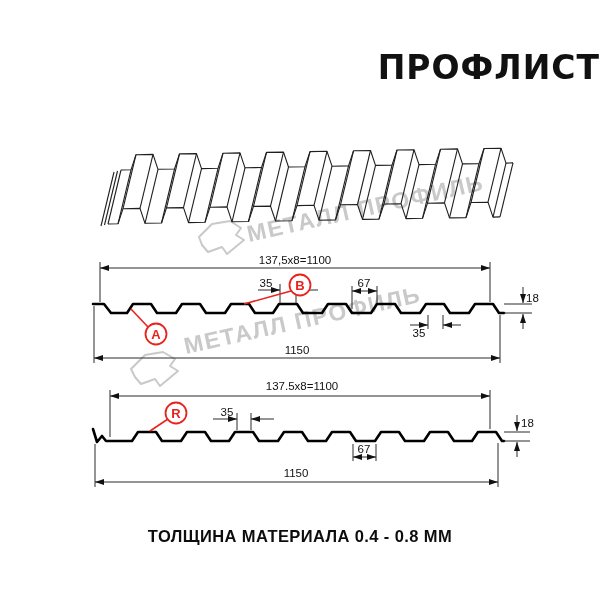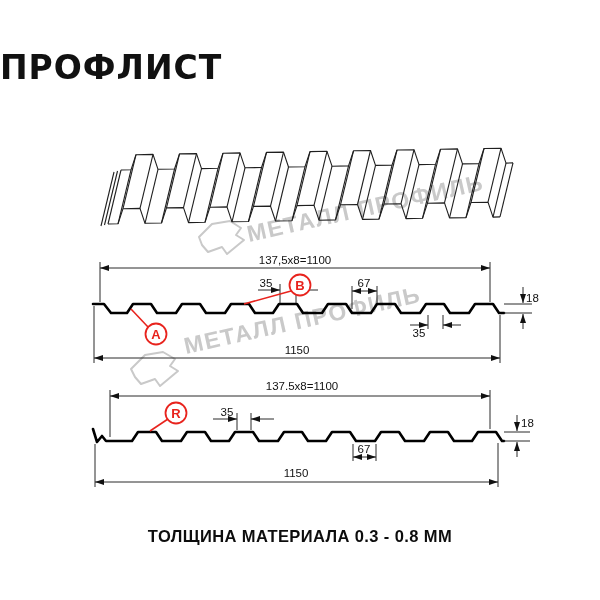--- a/index.html
+++ b/index.html
@@ -1,18 +1,18 @@
 <!DOCTYPE html>
 <html><head>
 <meta charset="utf-8">
 <style>
   html,body{margin:0;padding:0;background:#ffffff;}
   .page{position:relative;width:600px;height:600px;background:#fff;overflow:hidden;
         font-family:"Liberation Sans",sans-serif;}
-  .title{position:absolute;left:0;top:48px;width:600px;text-align:left;
+  .title{position:absolute;left:0;top:48px;width:600px;text-align:right;
          font-family:"DejaVu Sans",sans-serif;font-weight:800;font-size:33px;
          letter-spacing:1px;color:#111;}
   .subtitle{position:absolute;left:0;top:90px;width:600px;text-align:center;
          font-weight:600;font-size:15px;letter-spacing:2px;color:#1a1a1a;}
   .footer{position:absolute;left:0;top:527px;width:600px;text-align:center;
          font-weight:700;font-size:16.5px;letter-spacing:.4px;color:#0d0d0d;}
   svg.drawing{position:absolute;left:0;top:0;}
   .dimline{stroke:var(--dim);stroke-width:1;fill:none;}
   .extline{stroke:var(--dim);stroke-width:1;fill:none;}
   .refline{stroke:var(--dim);stroke-width:1;fill:none;}
@@ -214,14 +214,14 @@
       </g>
 
       <g>
         <line class="redleader" x1="168" y1="419" x2="150" y2="431"></line>
         <circle class="redcircle" cx="176" cy="413" r="10.5"></circle>
         <text class="redletter" x="176" y="417.5">R</text>
       </g>
     </g>
   </svg>
 
-  <div class="footer">ТОЛЩИНА МАТЕРИАЛА 0.3 - 0.8 ММ</div>
+  <div class="footer">ТОЛЩИНА МАТЕРИАЛА 0.4 - 0.8 ММ</div>
 </div>
 
 </body></html>

